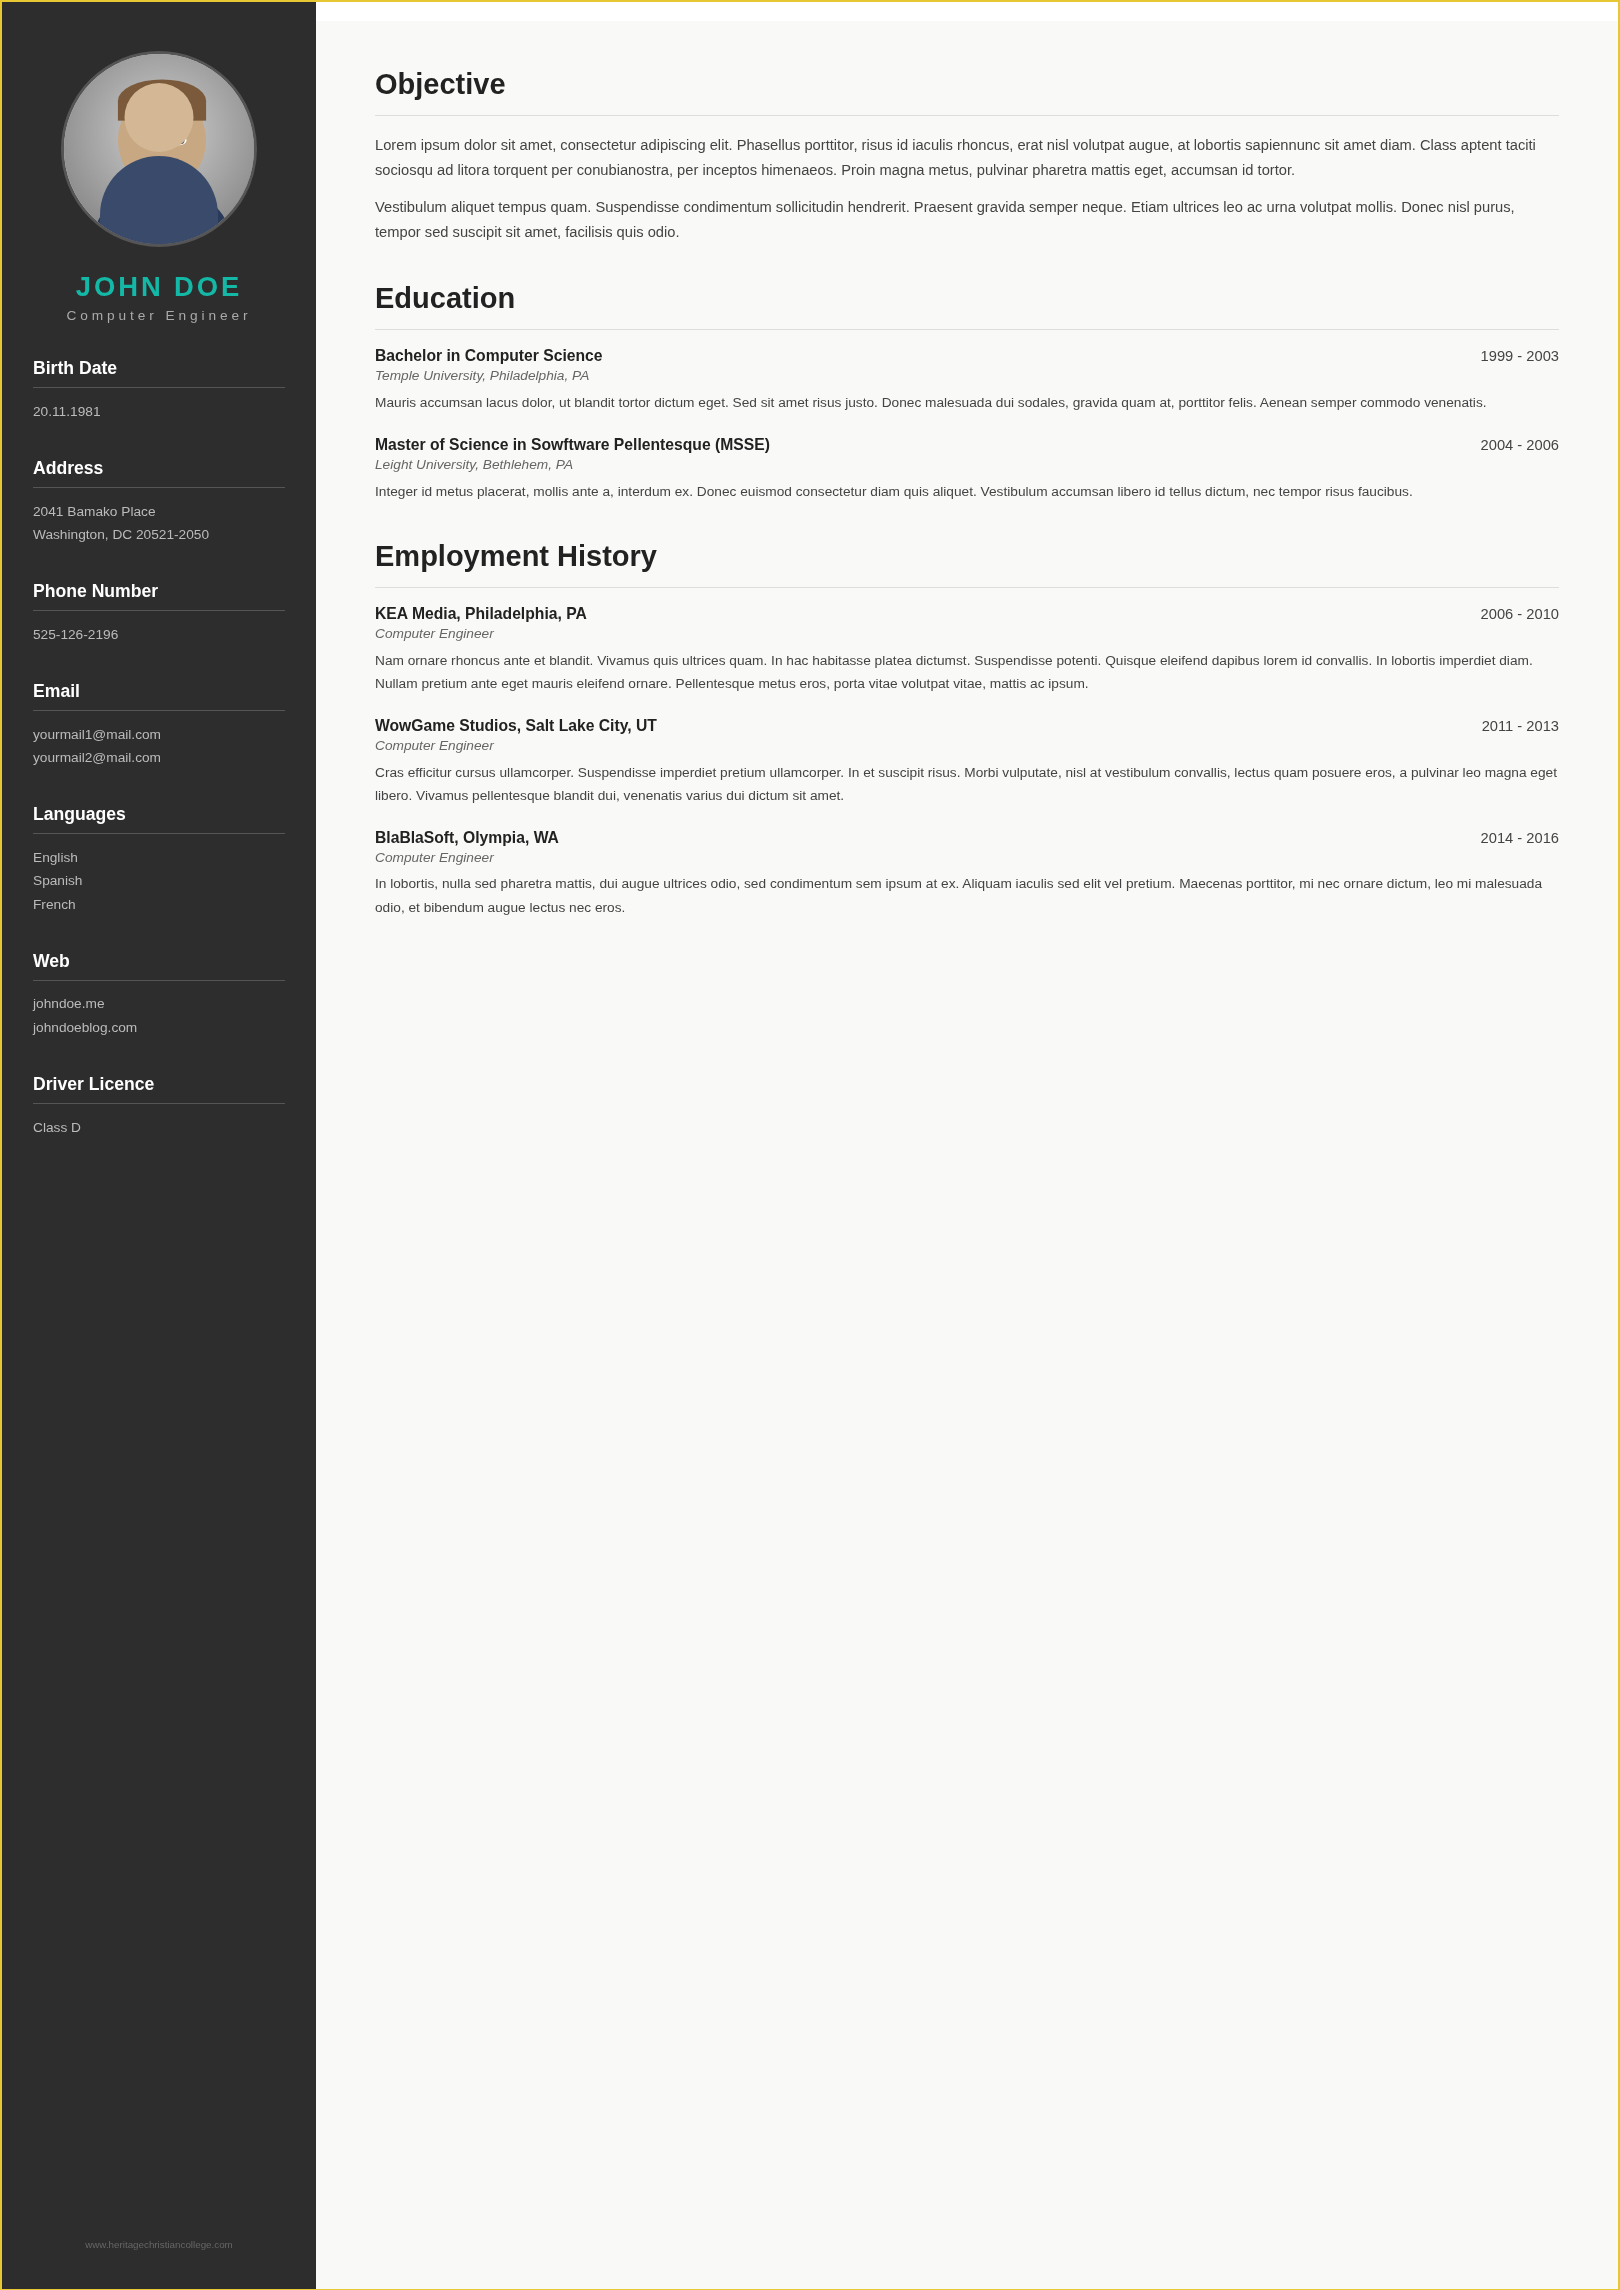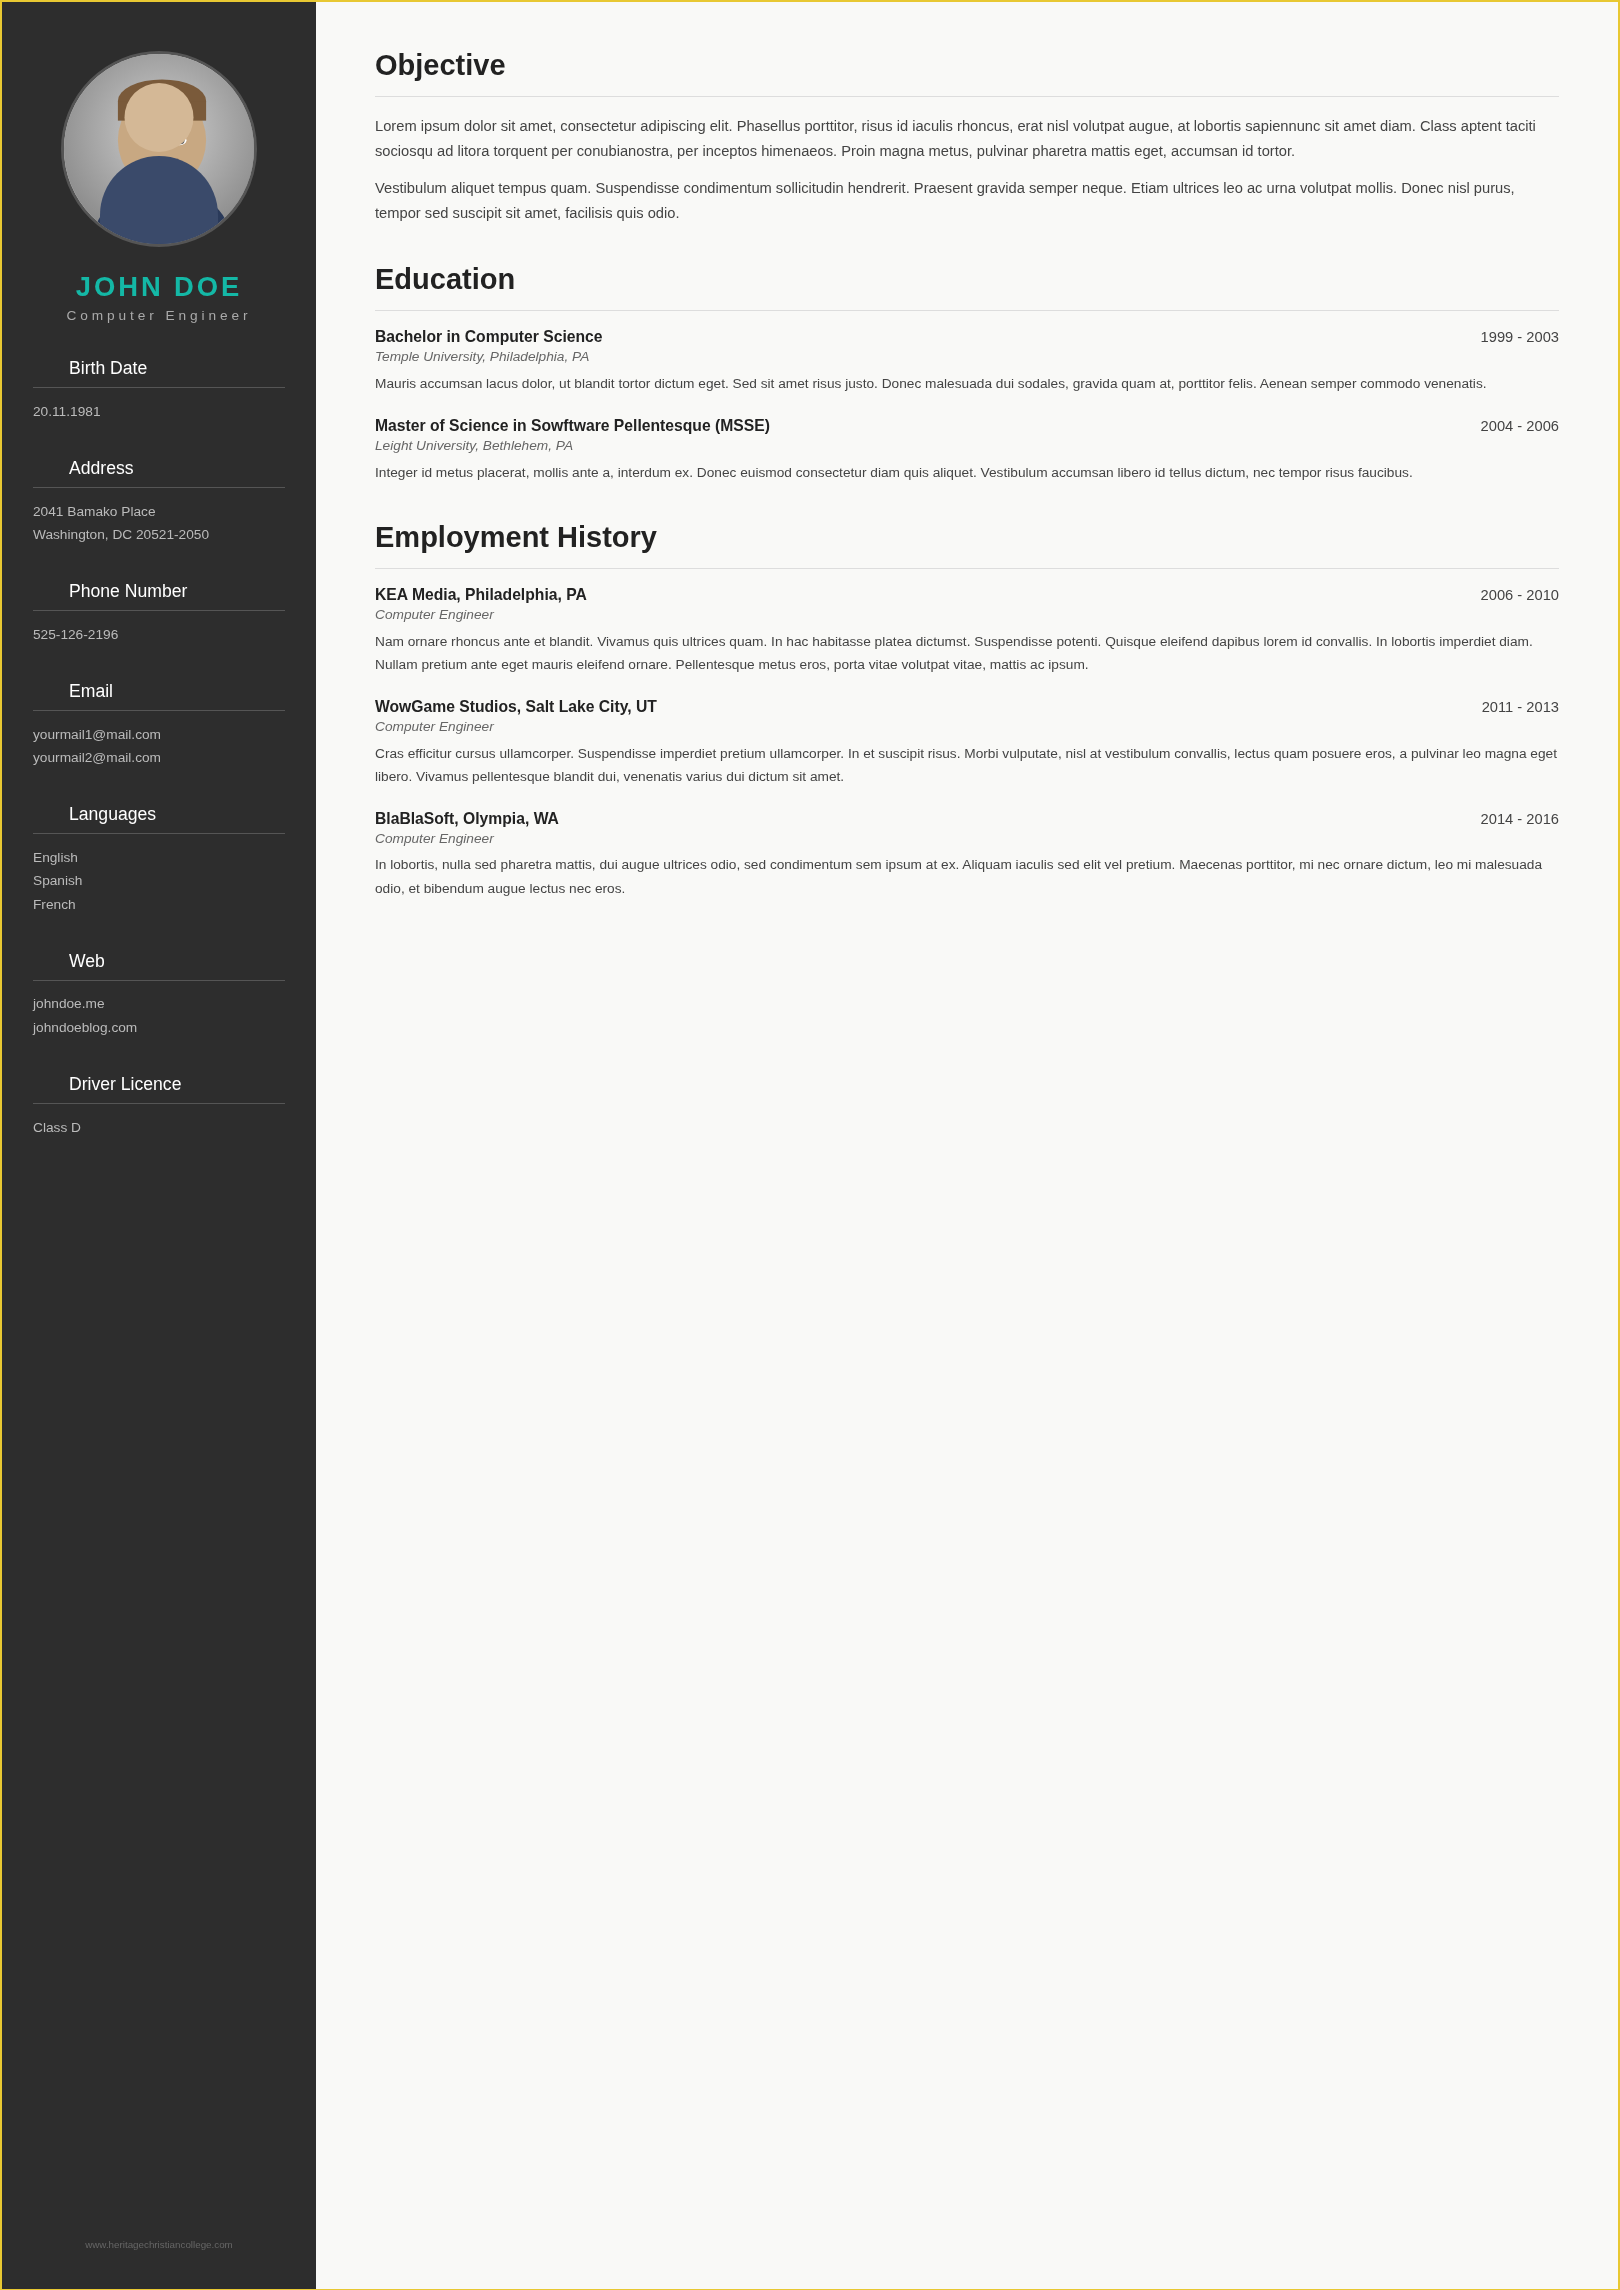--- a/index.html
+++ b/index.html
@@ -87,40 +87,40 @@
       text-align: center;
     }
     .sidebar-section {
       width: 100%;
       padding: 0 31px;
       margin-top: 35px;
     }
     .sidebar-section-title {
       color: #ffffff;
       font-size: 17.6px;
-      font-weight: normal;
+      font-weight: bold;
       margin-bottom: 7.8px;
-      margin-left: 36px;
     }
     .sidebar-divider {
       width: 100%;
       height: 1px;
       background: #555;
       margin-bottom: 11.8px;
     }
     .sidebar-value {
       color: #bbbbbb;
       font-size: 13.7px;
       line-height: 1.7;
     }
     
     .main {
       flex: 1;
       padding: 47px 59px 59px 59px;
       background: #f9f9f7;
+      margin-top: 19px;
     }
     .section {
       margin-bottom: 37px;
     }
     .section-title {
       font-size: 29px;
       font-weight: bold;
       color: #222;
       margin-bottom: 13.7px;
       border-bottom: none;

